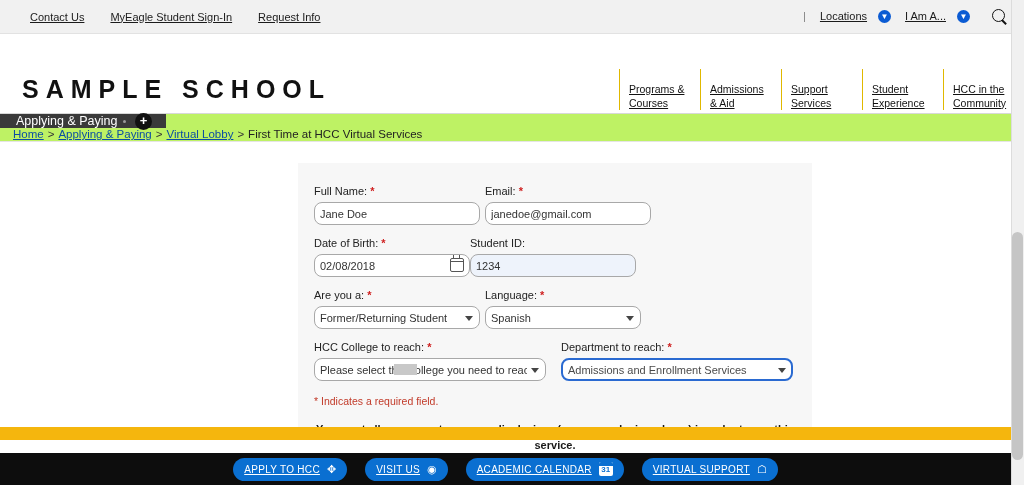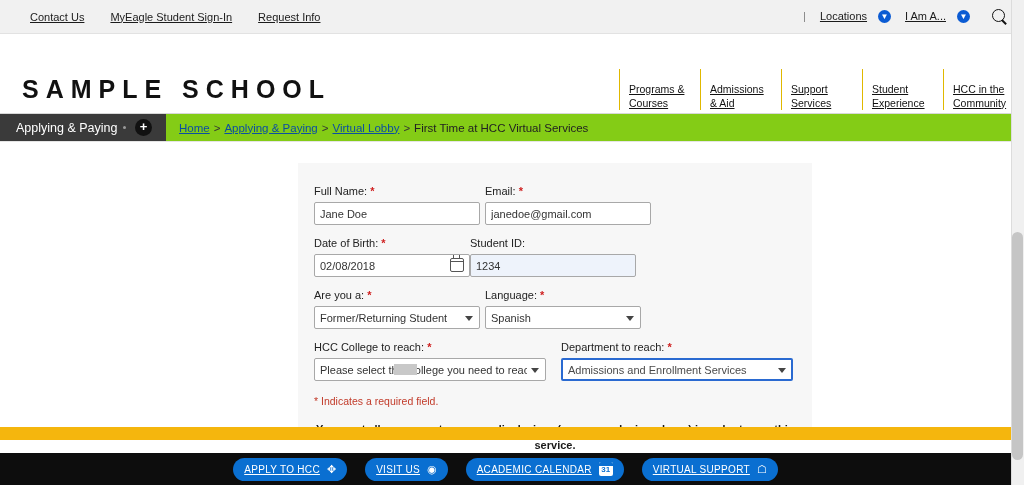--- a/index.html
+++ b/index.html
@@ -120,22 +120,23 @@
     text-decoration: underline;
     display: block;
   }
   .navitem:last-child { padding-right: 14px; }
 
   
   .crumbrow {
     height: 28px;
     display: flex;
     align-items: stretch;
-    background: #84cc16;
+    background: #bef264;
     border-bottom: 1px solid #e5e5e5;
+    flex-direction: column;
   }
   .sectiontab {
     background: #3a3a3a;
     color: #fff;
     width: 166px;
     display: flex;
     align-items: center;
     padding-left: 16px;
     font-size: 12.5px;
     position: relative;
@@ -204,21 +205,21 @@
     color: #222;
     margin-bottom: 4px;
     display: block;
     line-height: 13px;
   }
   .req { color: #cf2020; font-weight: bold; }
   input.txt, select.sel {
     width: 100%;
     height: 23px;
     border: 1px solid #a8a8a8;
-    border-radius: 2px;
+    border-radius: 8px;
     background: #fff;
     font-size: 11px;
     color: #333;
     padding: 0 5px;
     font-family: "Liberation Sans", sans-serif;
     outline: none;
   }
   input.txt.filled-blue {
     background: #eef3fb;
   }

